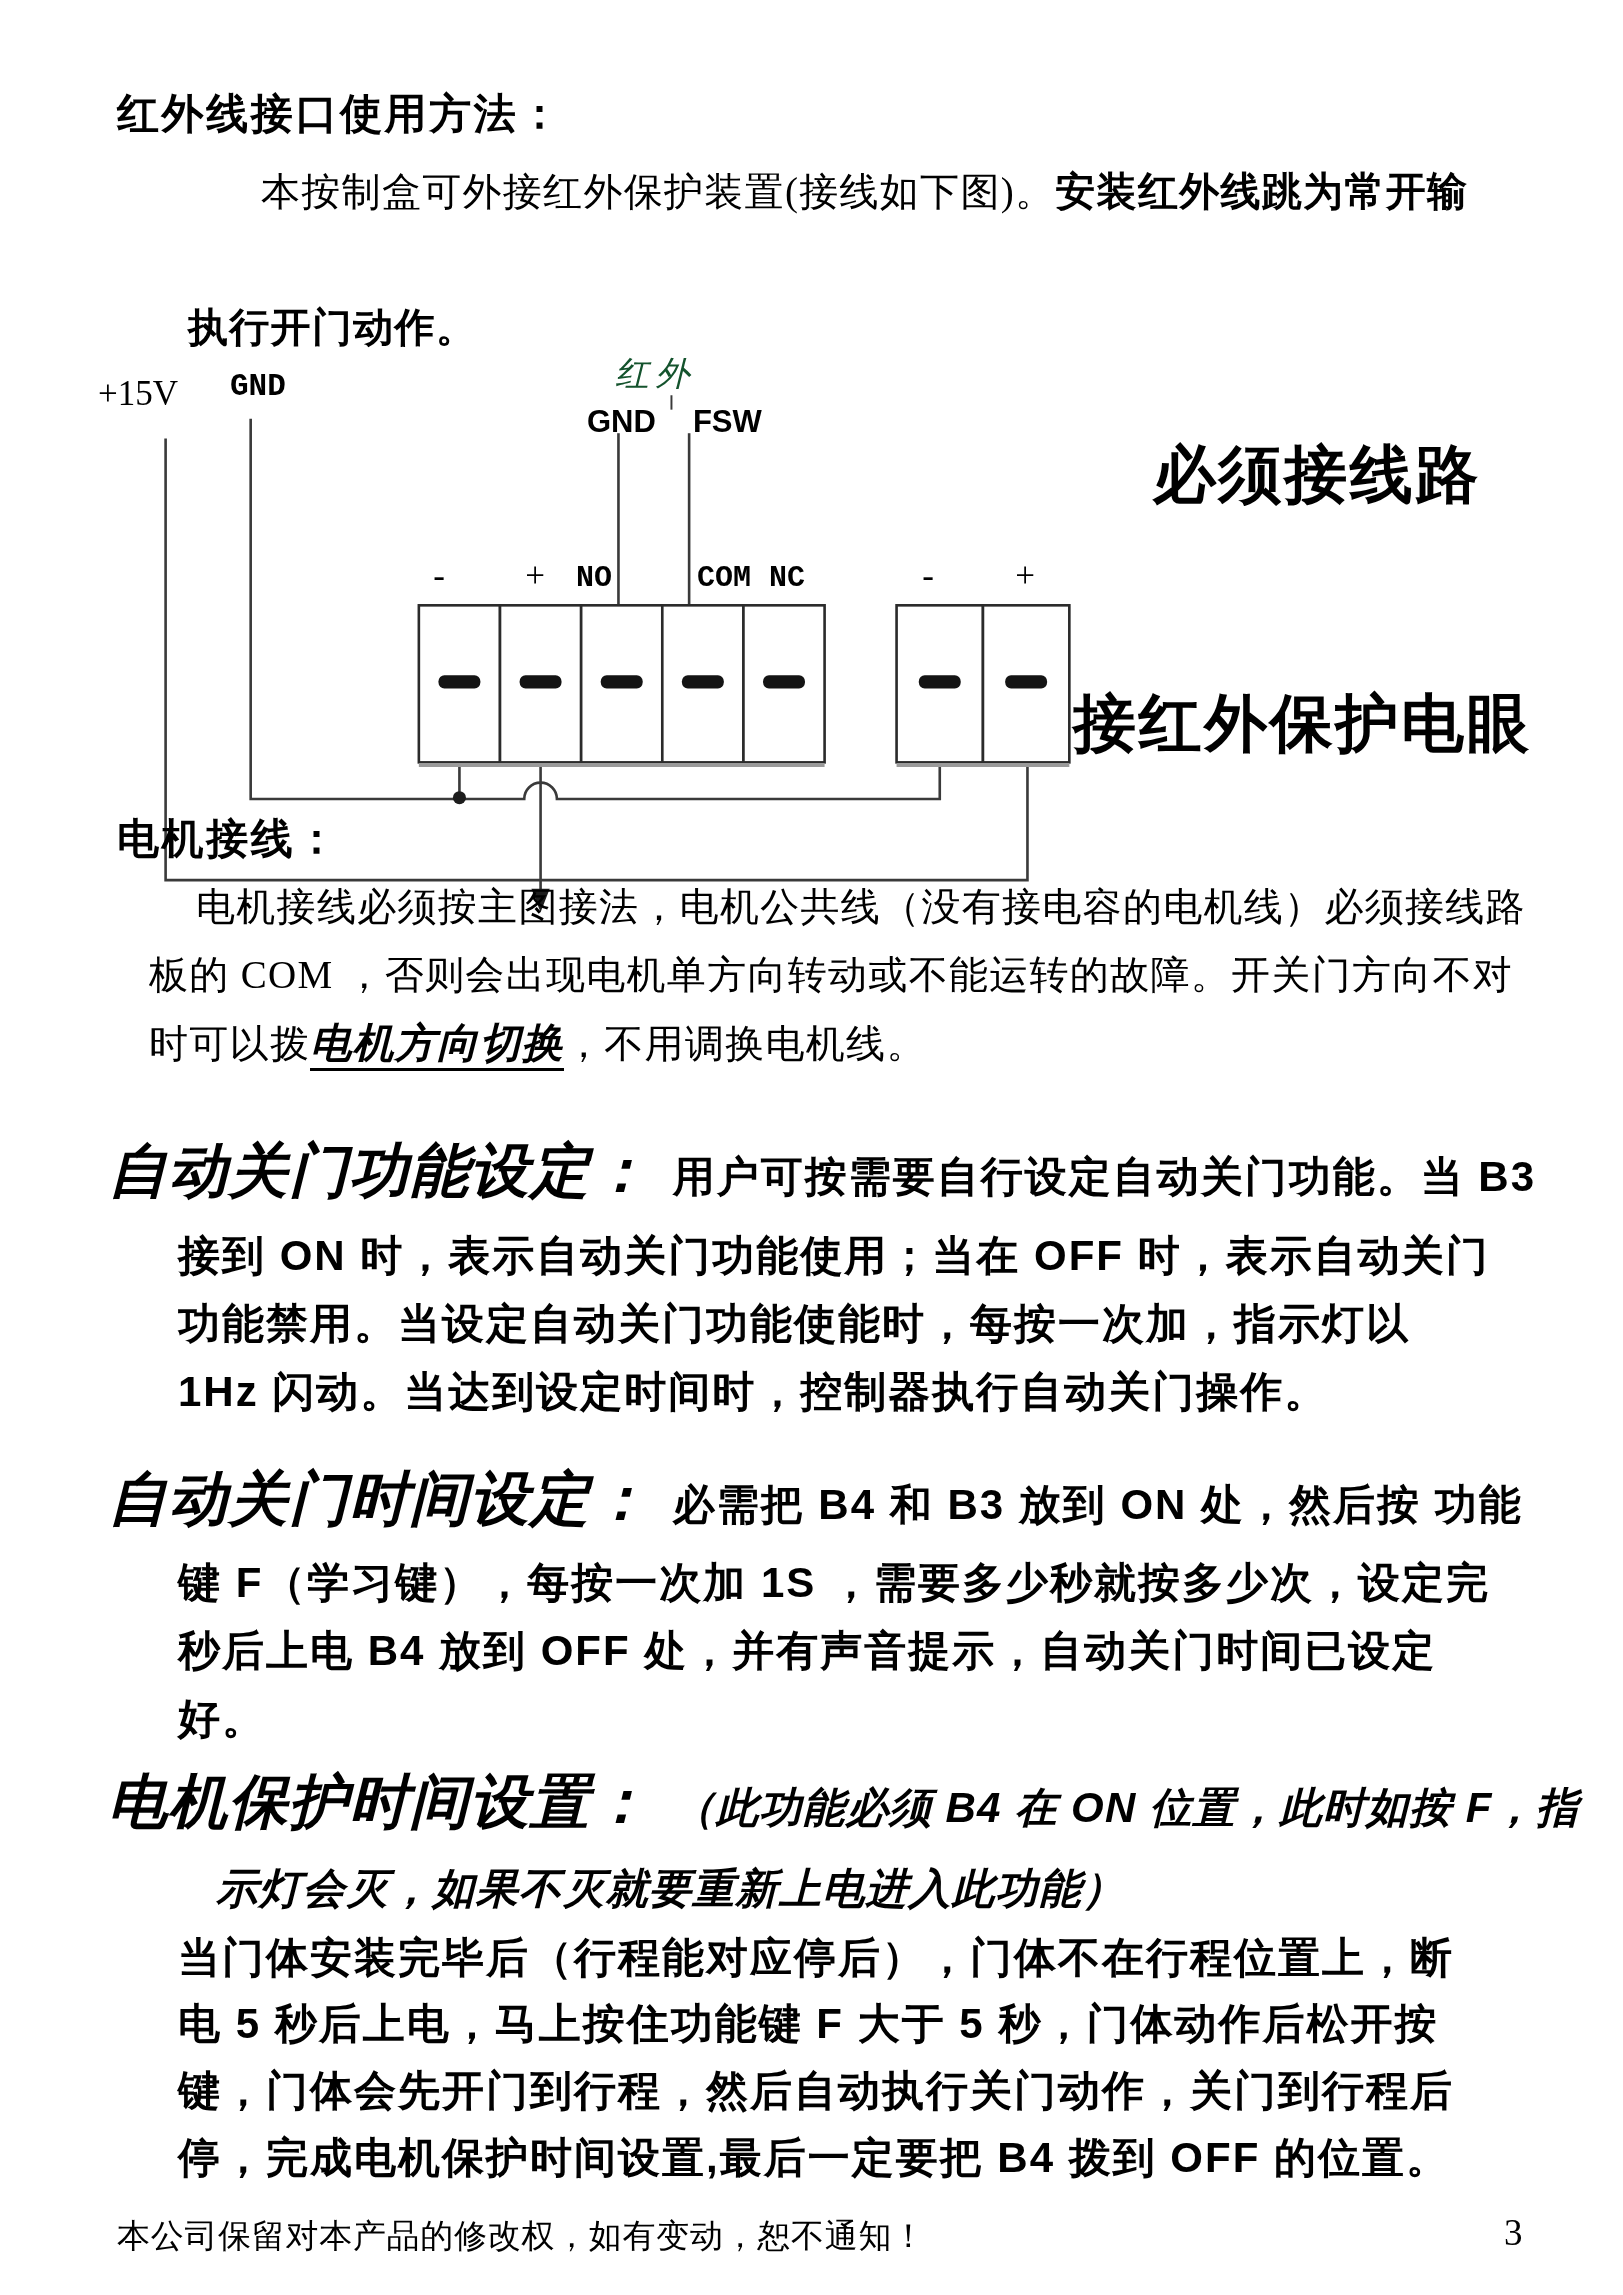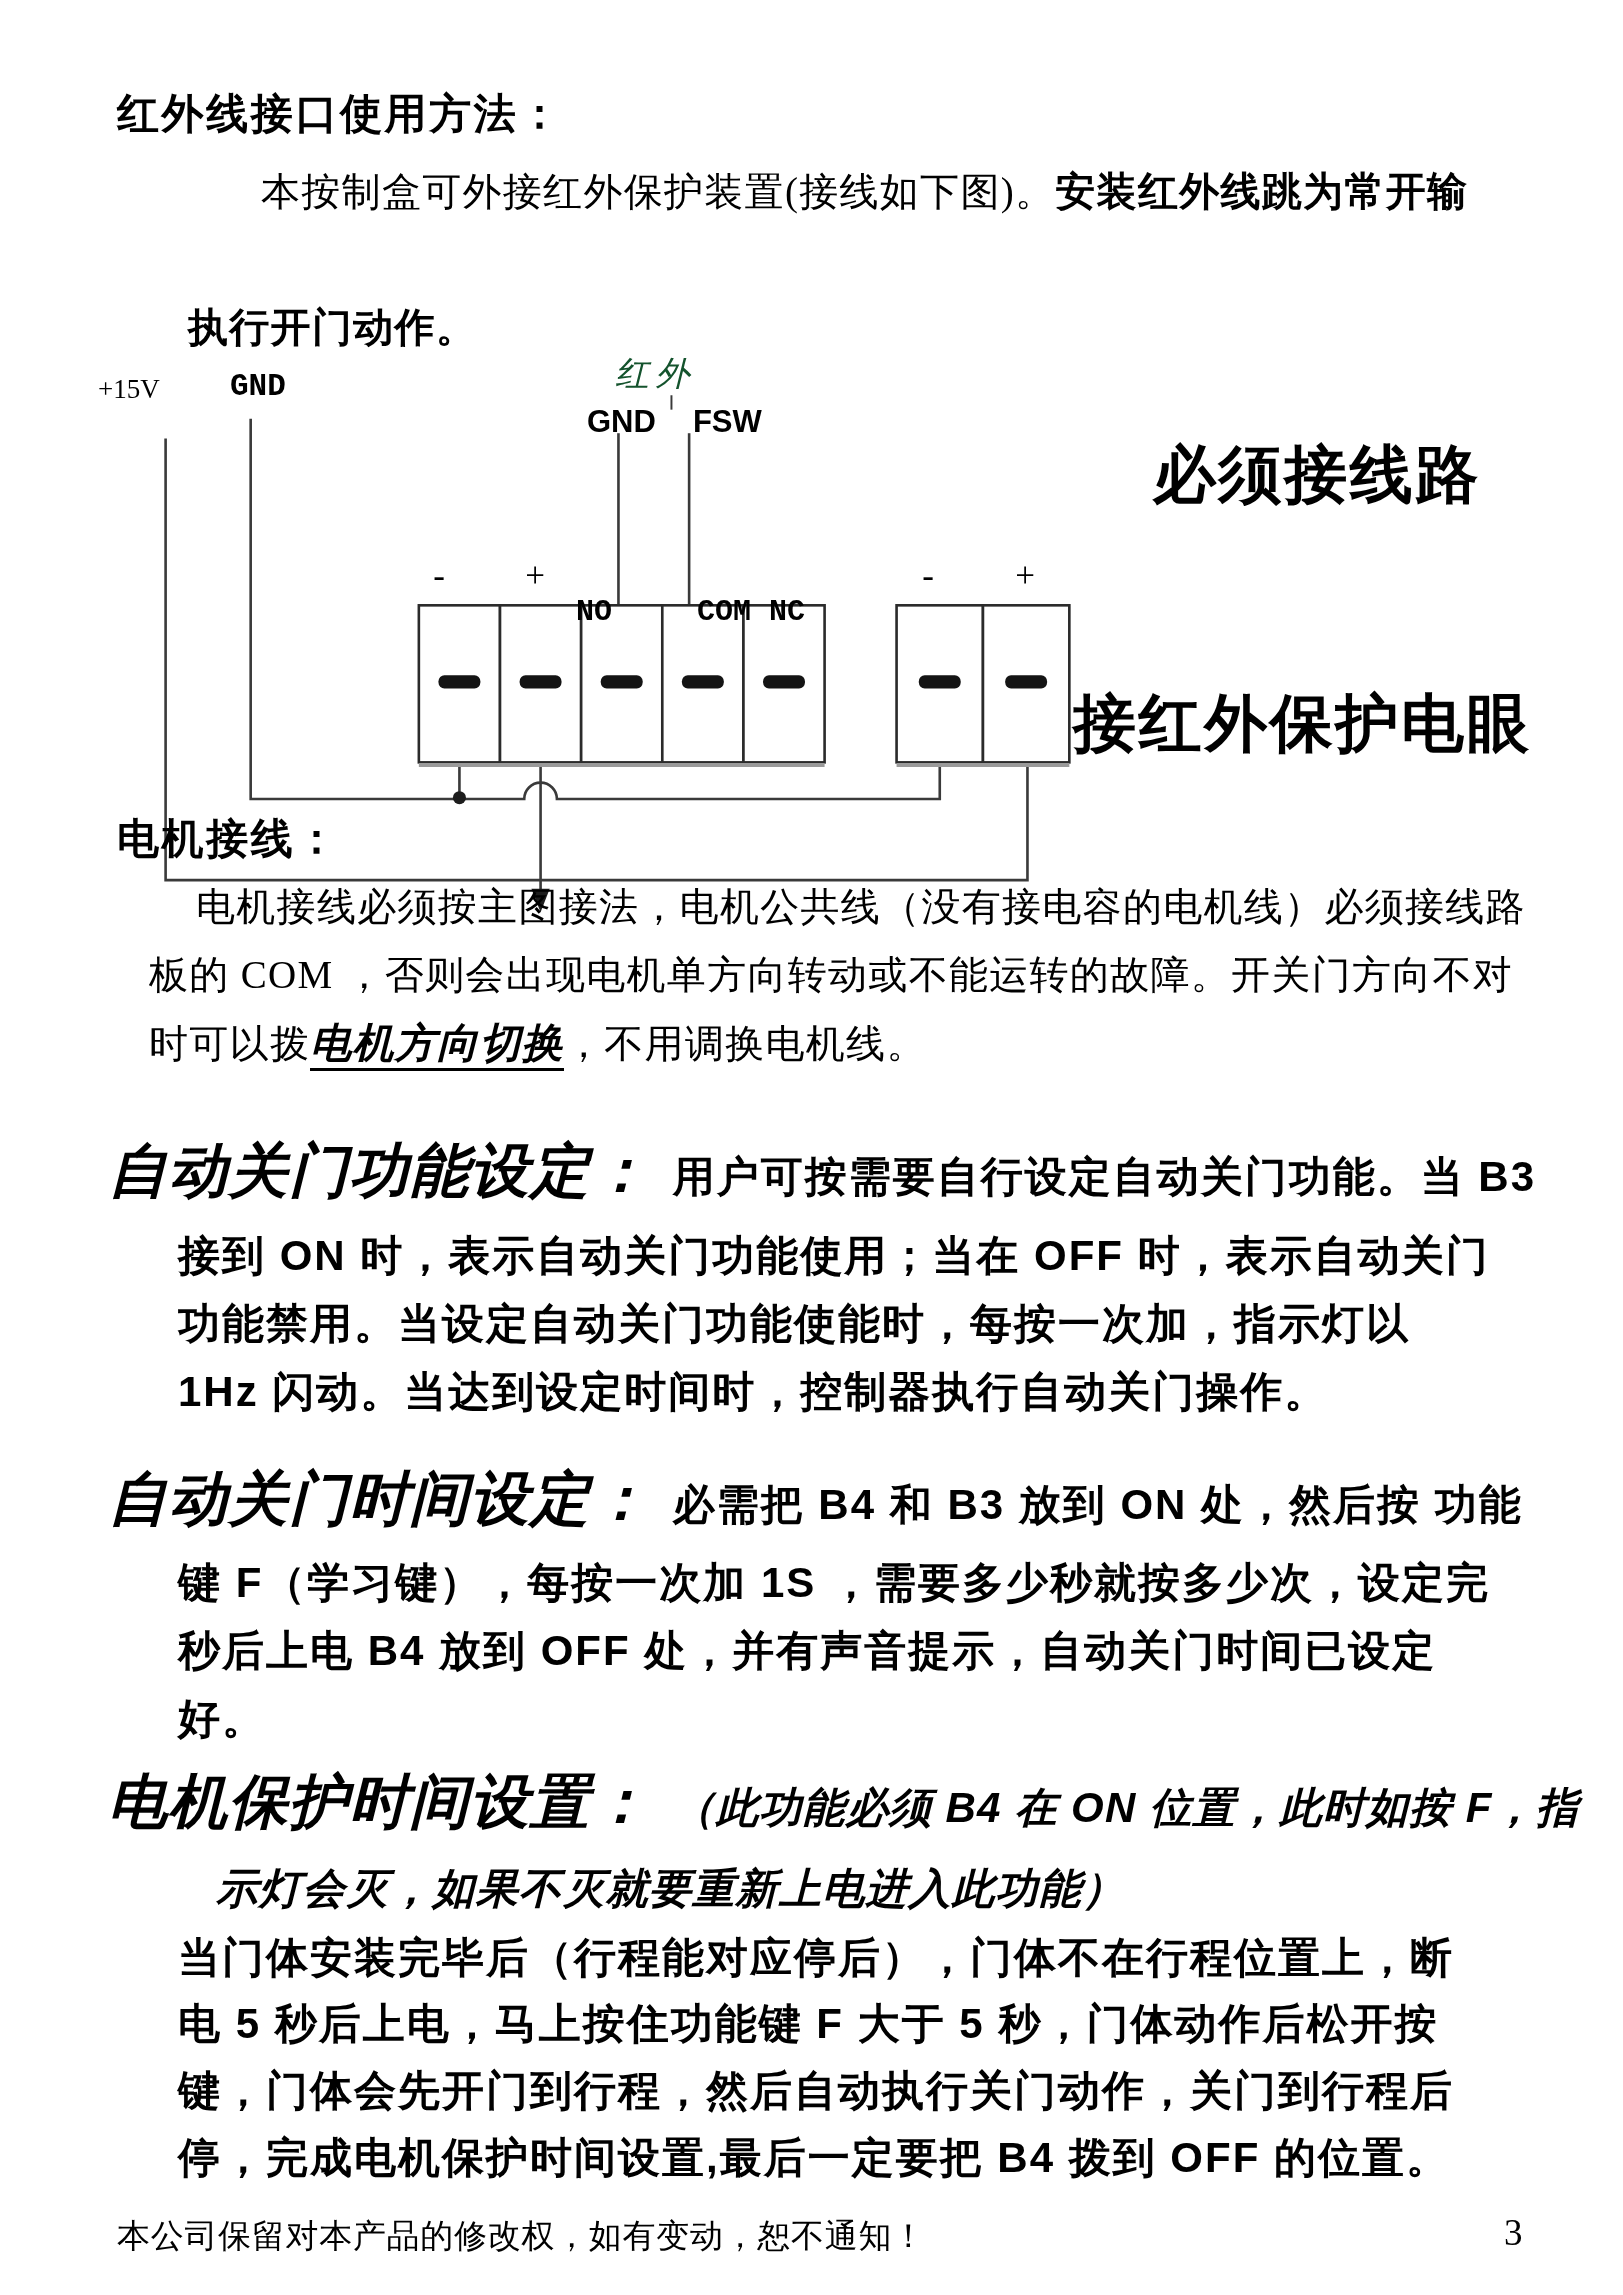--- a/index.html
+++ b/index.html
@@ -39,33 +39,33 @@
   .secnote{
     font-family:"Liberation Sans","DejaVu Sans",sans-serif;
     font-weight:900;font-style:italic;font-size:42px;letter-spacing:1.3px;
   }
   
   .em-run{
     font-weight:900;font-style:italic;font-size:41px;
     border-bottom:3.3px solid #000;padding-bottom:2px;
   }
   
-  .d-serif{font-size:27px;}
+  .d-serif{font-size:35px;}
   .d-mono{font-family:"Liberation Mono","DejaVu Sans Mono",monospace;font-weight:700;font-size:31px;}
   .d-hw{font-size:34px;font-style:italic;letter-spacing:6.5px;color:#14532d;}
   .irt{
     font-family:"Liberation Sans","DejaVu Sans",sans-serif;
     font-weight:900;font-size:31px;letter-spacing:0px;
   }
   .irt2{margin-left:37px;}
   .d-big{font-size:63px;font-weight:900;letter-spacing:2.6px;}
   .tl{font-size:35px;transform:translateX(-50%);}
   .tlm{
     font-family:"Liberation Mono","DejaVu Sans Mono",monospace;
-    font-weight:700;font-size:30px;transform:translateX(-50%);margin-top:34px;
+    font-weight:700;font-size:30px;transform:translateX(-50%);
   }
   .footer{font-size:33px;letter-spacing:0.7px;}
   .pagenum{font-size:37px;}
   .diagram-svg{position:absolute;left:0;top:0;pointer-events:none;}
 </style>
 </head>
 <body>
 
 <div class="page">
 

